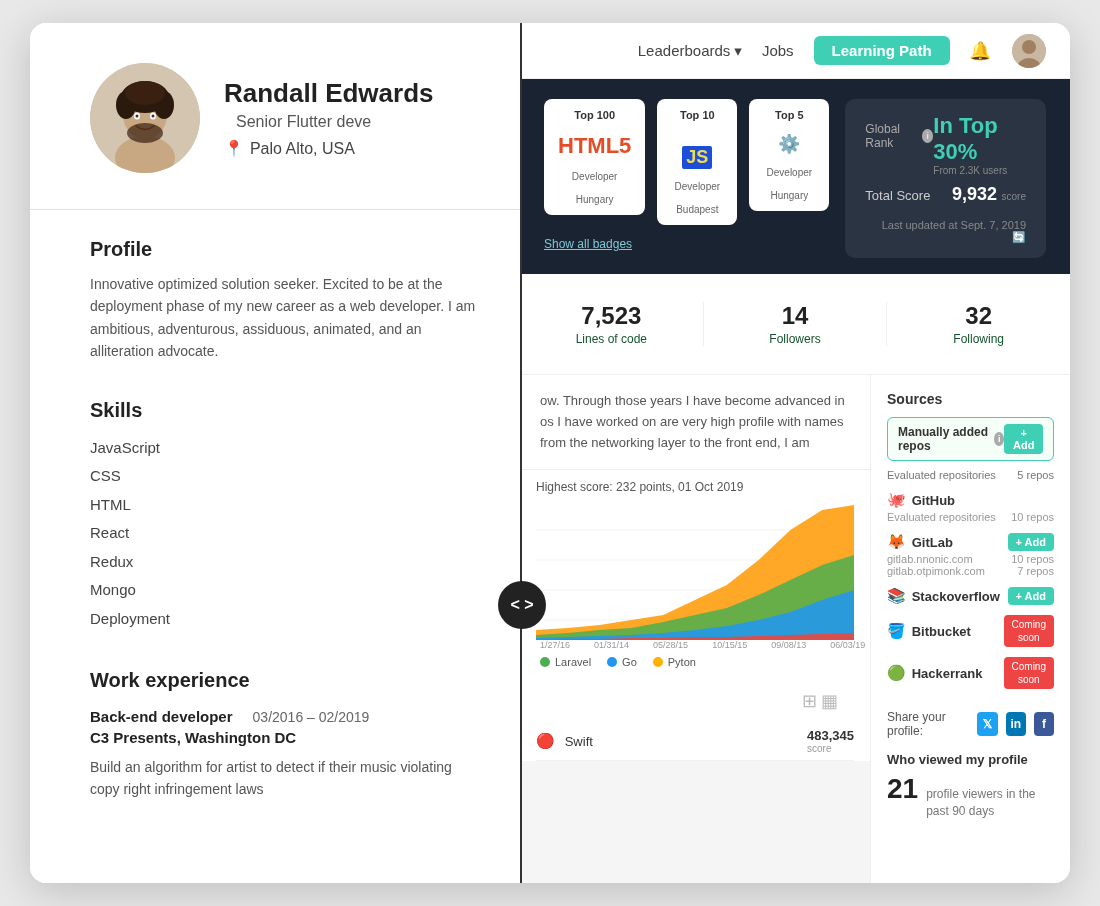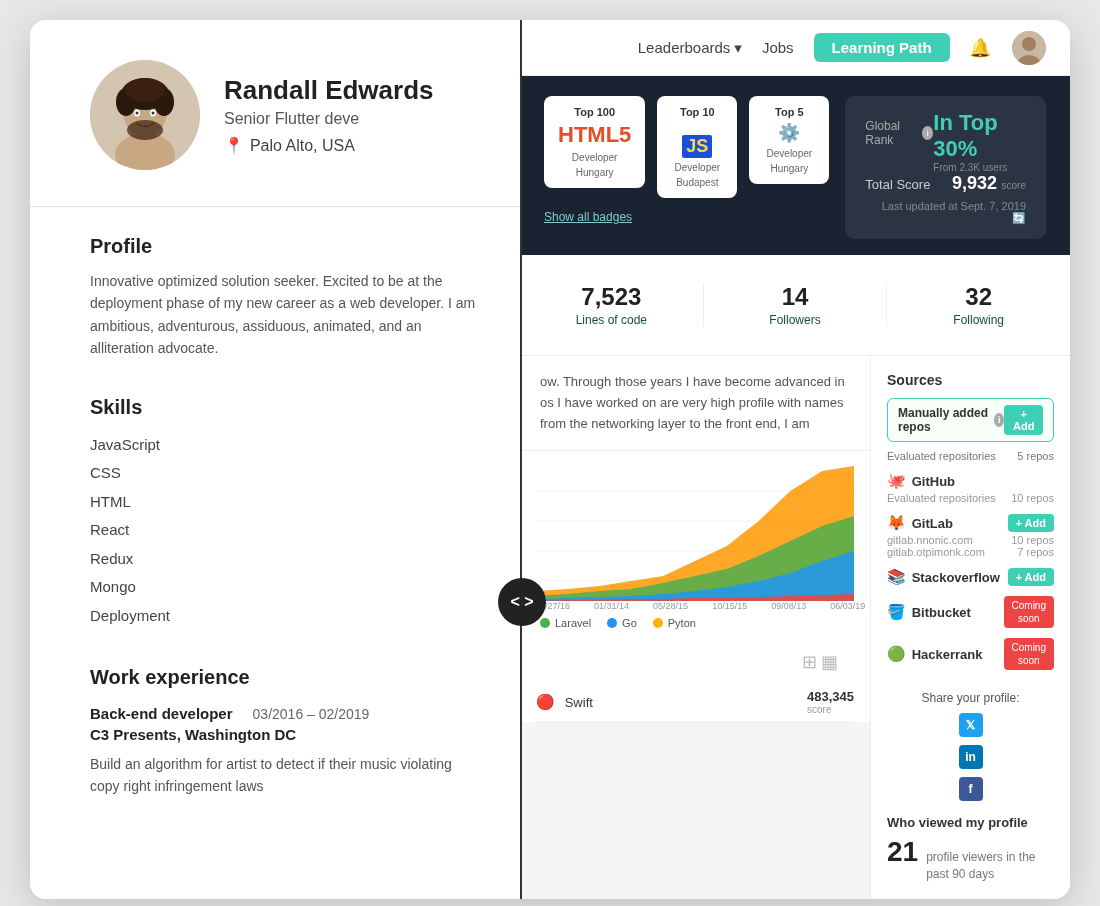--- a/index.html
+++ b/index.html
@@ -52,20 +52,21 @@
     .profile-name {
       font-size: 26px;
       font-weight: 700;
       color: #222;
       line-height: 1.2;
     }
     .profile-title {
       font-size: 16px;
       color: #555;
       margin-top: 4px;
+      margin-left: 12px;
     }
     .profile-location {
       display: flex;
       align-items: center;
       gap: 6px;
       font-size: 16px;
       color: #444;
       margin-top: 8px;
     }
     .location-icon { color: #444; font-size: 16px; }
@@ -211,21 +212,21 @@
     }
     .badge-card {
       background: #fff;
       border-radius: 8px;
       padding: 10px 14px;
       min-width: 80px;
       text-align: center;
       display: flex;
       flex-direction: column;
       align-items: center;
-      gap: 4px;
+      gap: 12px;
     }
     .badge-label {
       font-size: 11px;
       font-weight: 700;
       color: #333;
     }
     .badge-icon-html { color: #e44d26; font-size: 22px; font-weight: 900; }
     .badge-icon-js { color: #f0db4f; font-size: 18px; font-weight: 900; background: #1d4ed8; padding: 1px 4px; border-radius: 2px; margin-top: 13px; }
     .badge-icon-fw { color: #00aff0; font-size: 18px; }
     .badge-sub {
@@ -239,20 +240,21 @@
       cursor: pointer;
       margin-top: 12px;
     }
     .rank-card {
       background: rgba(255,255,255,0.08);
       border-radius: 10px;
       padding: 14px 20px;
       flex: 1;
       display: flex;
       flex-direction: column;
+      gap: 8px;
       min-width: 200px;
     }
     .rank-row {
       display: flex;
       justify-content: space-between;
       align-items: baseline;
     }
     .rank-value-big { font-size: 22px; font-weight: 700; color: #3fcfb4; }
     .rank-score-label { font-size: 13px; color: #ccc; }
     .rank-score-value { font-size: 18px; font-weight: 700; color: #fff; }
@@ -420,21 +422,20 @@
     }
     .manually-label { font-size: 12px; color: #333; font-weight: 600; display: flex; align-items: center; gap: 4px; }
     .info-icon { width: 14px; height: 14px; border-radius: 50%; background: #aaa; color: #fff; font-size: 9px; display: inline-flex; align-items: center; justify-content: center; }
     .share-row {
       margin-top: 21px;
       font-size: 12px;
       color: #555;
       display: flex;
       align-items: center;
       gap: 8px;
-      flex-direction: column;
     }
     .social-icon {
       width: 24px;
       height: 24px;
       border-radius: 4px;
       display: flex;
       align-items: center;
       justify-content: center;
       font-size: 12px;
       font-weight: 700;
@@ -635,20 +636,21 @@
     </div>
 
     <div class="main-content">
       <div class="center-content">
 
         <div class="text-section">
           ow. Through those years I have become advanced in os I have worked on are very high profile with names from the networking layer to the front end, I am
         </div>
 
         <div class="chart-area">
+          <div class="chart-score-label">Highest score: 232 points, 01 Oct 2019</div>
           <div class="chart-svg-wrap">
             <svg width="100%" height="140" viewBox="0 0 500 140" preserveAspectRatio="none" xmlns="http://www.w3.org/2000/svg">
 
               <rect width="500" height="140" fill="#fff"></rect>
 
               <line x1="0" y1="30" x2="500" y2="30" stroke="#f0f0f0" stroke-width="1"></line>
               <line x1="0" y1="60" x2="500" y2="60" stroke="#f0f0f0" stroke-width="1"></line>
               <line x1="0" y1="90" x2="500" y2="90" stroke="#f0f0f0" stroke-width="1"></line>
               <line x1="0" y1="120" x2="500" y2="120" stroke="#f0f0f0" stroke-width="1"></line>
 

